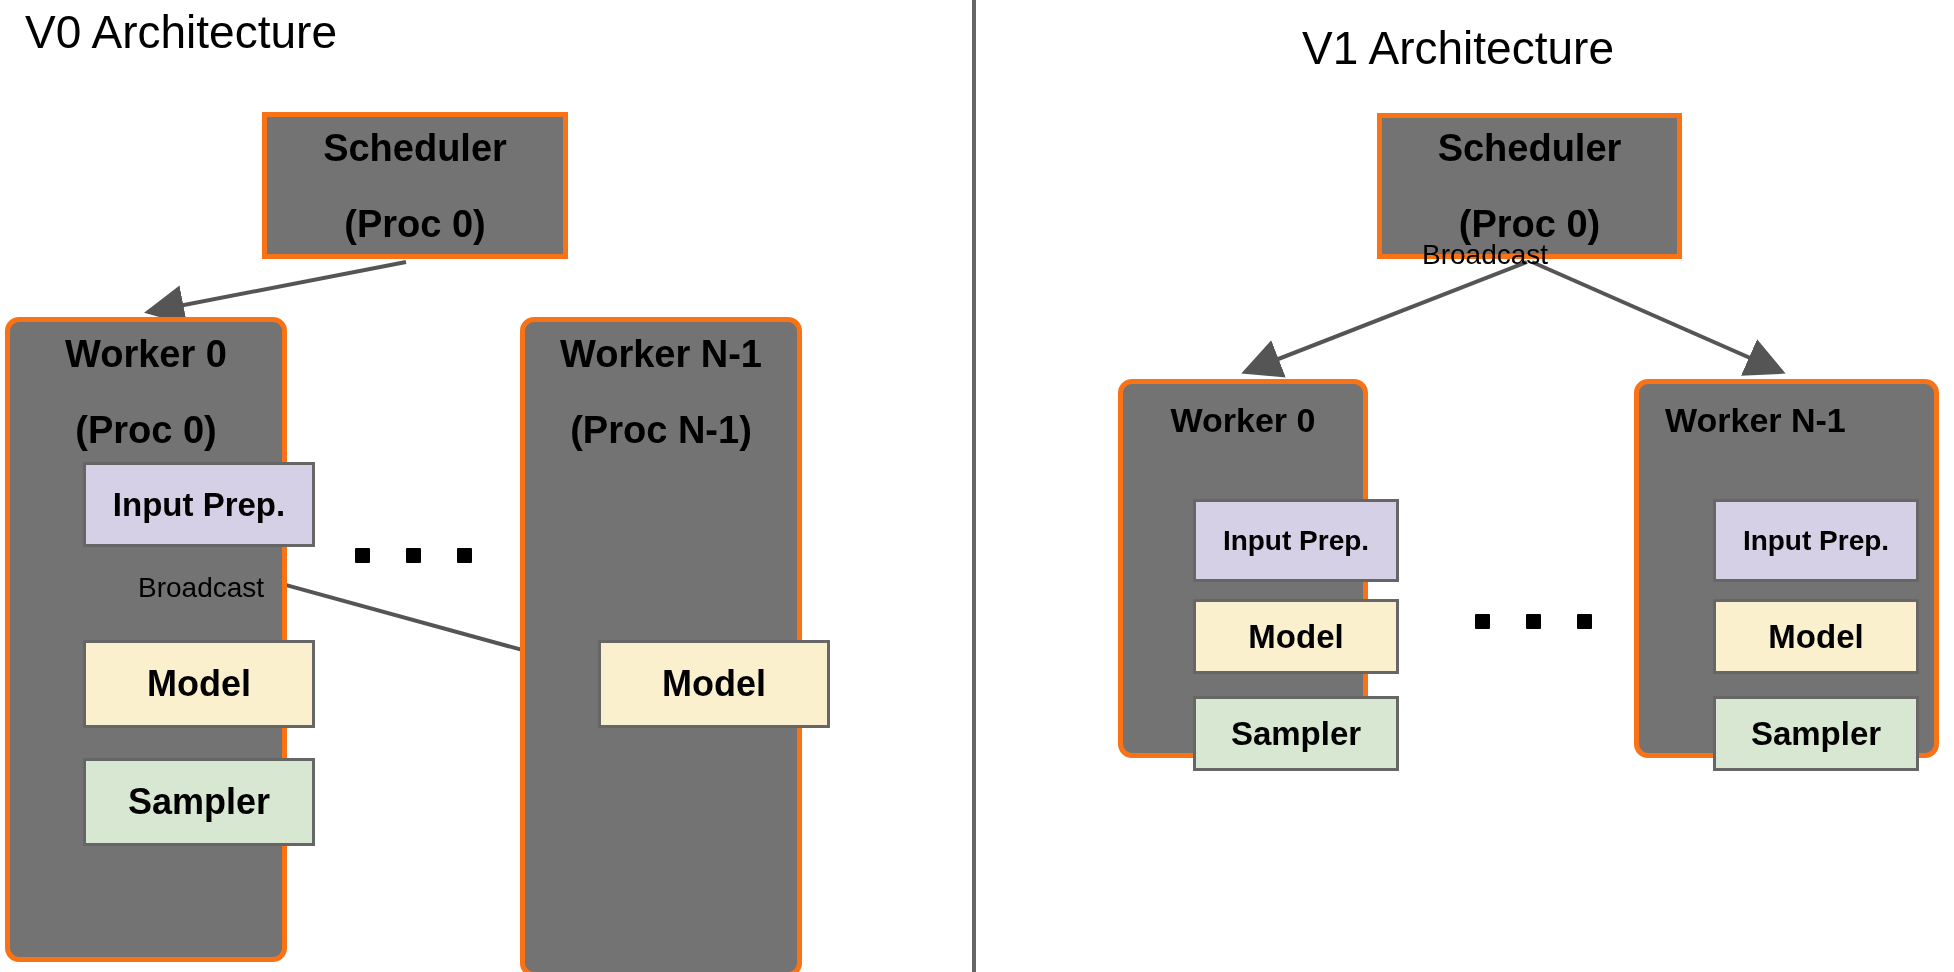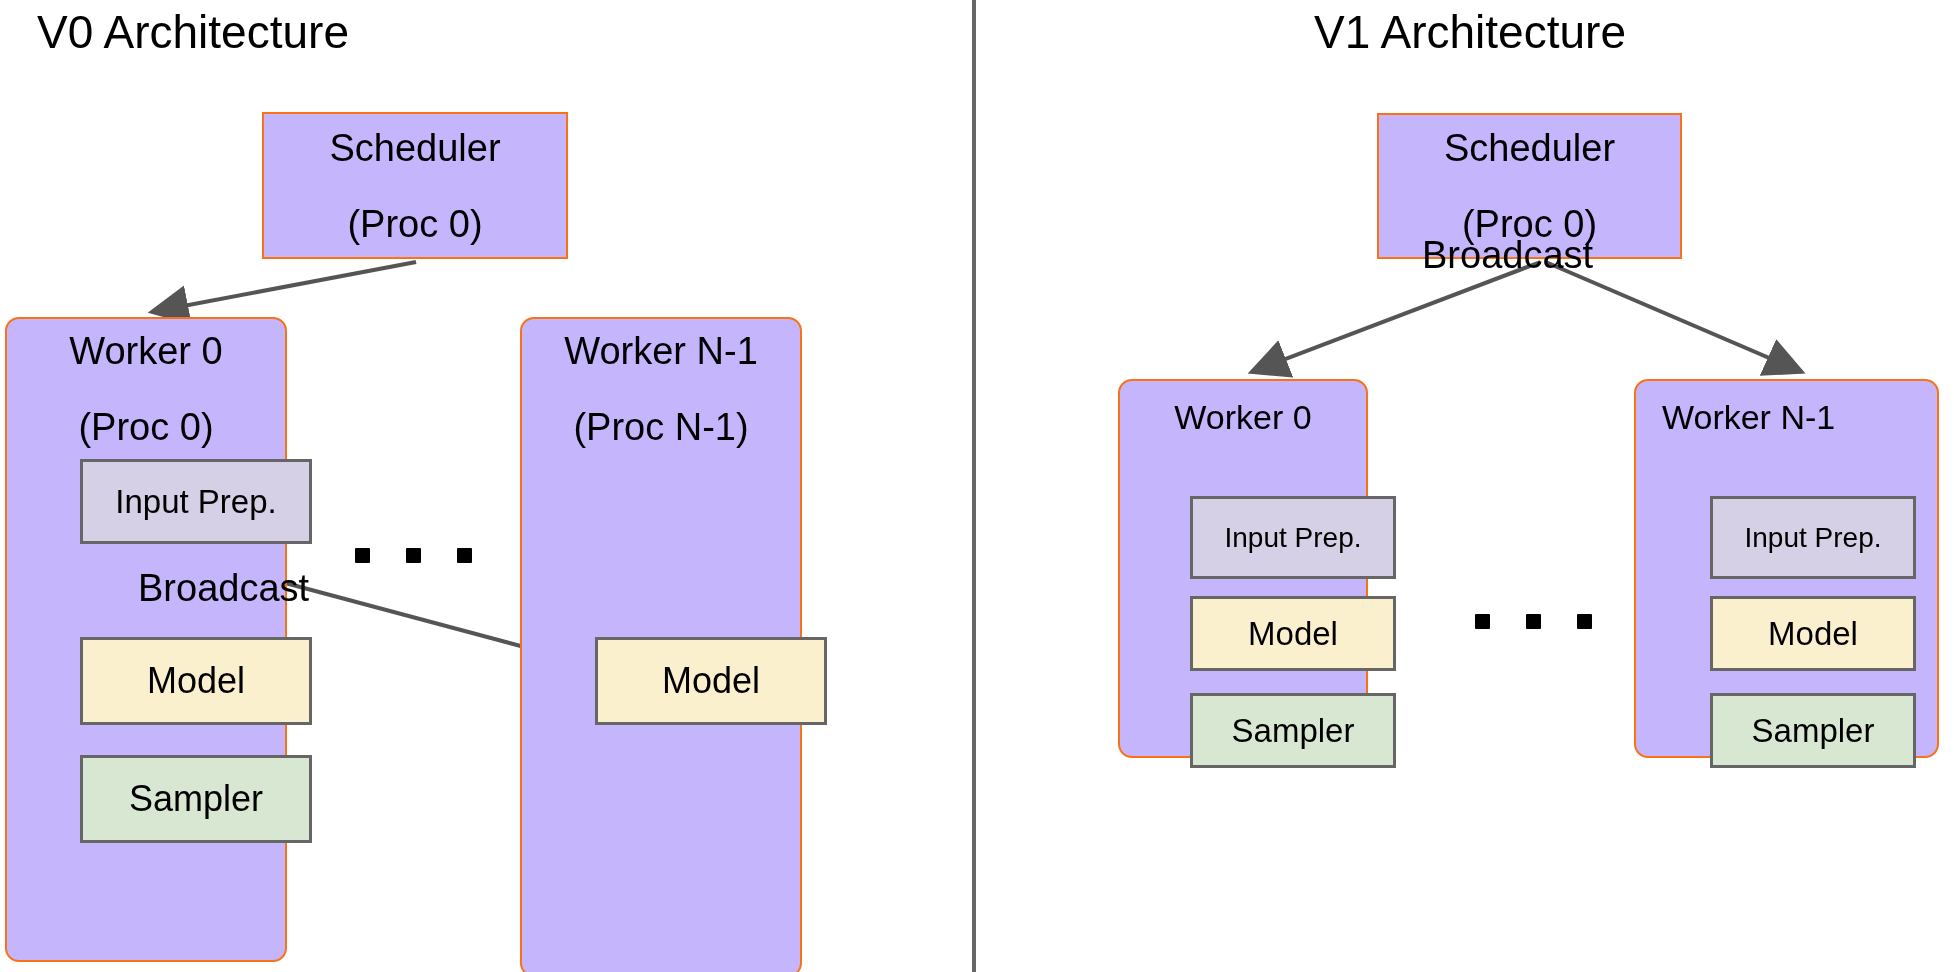--- a/index.html
+++ b/index.html
@@ -13,21 +13,20 @@
     position: relative;
     overflow: hidden;
     font-family: "Liberation Sans", sans-serif;
     color: #000000;
   }
 
   .panel {
     position: absolute;
     top: 0;
     height: 684px;
-    padding-left: 24px;
   }
   #panel-v0 { left: 0; width: 972px; }
   #panel-v1 { left: 982px; width: 972px; }
 
   .divider {
     position: absolute;
     left: 972px;
     top: 0;
     width: 4px;
     height: 972px;
@@ -37,31 +36,32 @@
   .panel-title {
     position: absolute;
     top: 4px;
     width: 100%;
     text-align: center;
     font-size: 46px;
     line-height: 56px;
     white-space: nowrap;
   }
   #panel-v0 .panel-title { left: -305px; }
-  #panel-v1 .panel-title { left: -10px; }
+  #panel-v1 .panel-title { left: -10px; margin-top: 16px; }
 
   
   .node {
     position: absolute;
     box-sizing: border-box;
-    border: 2px solid #f97316;
-    background: #c4b5fd;
+    border: 5px solid #f97316;
+    background: #737373;
     display: flex;
     flex-direction: column;
     align-items: center;
+    font-weight: bold;
   }
 
   .node-label {
     text-align: center;
     font-size: 38px;
     line-height: 44px;
     white-space: nowrap;
   }
   .node-label .l2 { display: block; margin-top: 32px; }
 
@@ -99,21 +99,21 @@
     position: absolute;
     left: 0;
     top: 0;
     width: 100%;
     height: 972px;
     pointer-events: none;
   }
 
   .edge-label {
     position: absolute;
-    font-size: 38px;
+    font-size: 28px;
     line-height: 40px;
     white-space: nowrap;
     background: transparent;
   }
 
   
   #v0-scheduler { left: 262px; top: 112px; width: 306px; height: 147px; justify-content: center; }
   #v0-worker0   { left: 5px;   top: 317px; width: 282px; height: 645px; }
   #v0-workerN   { left: 520px; top: 317px; width: 282px; height: 660px; }
 

